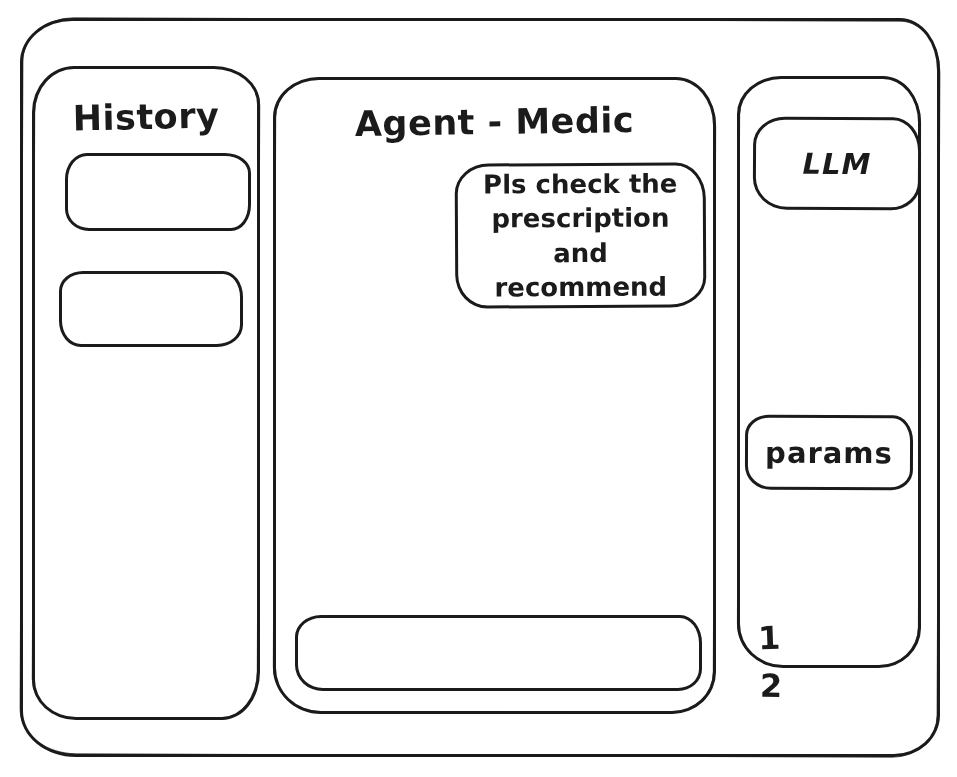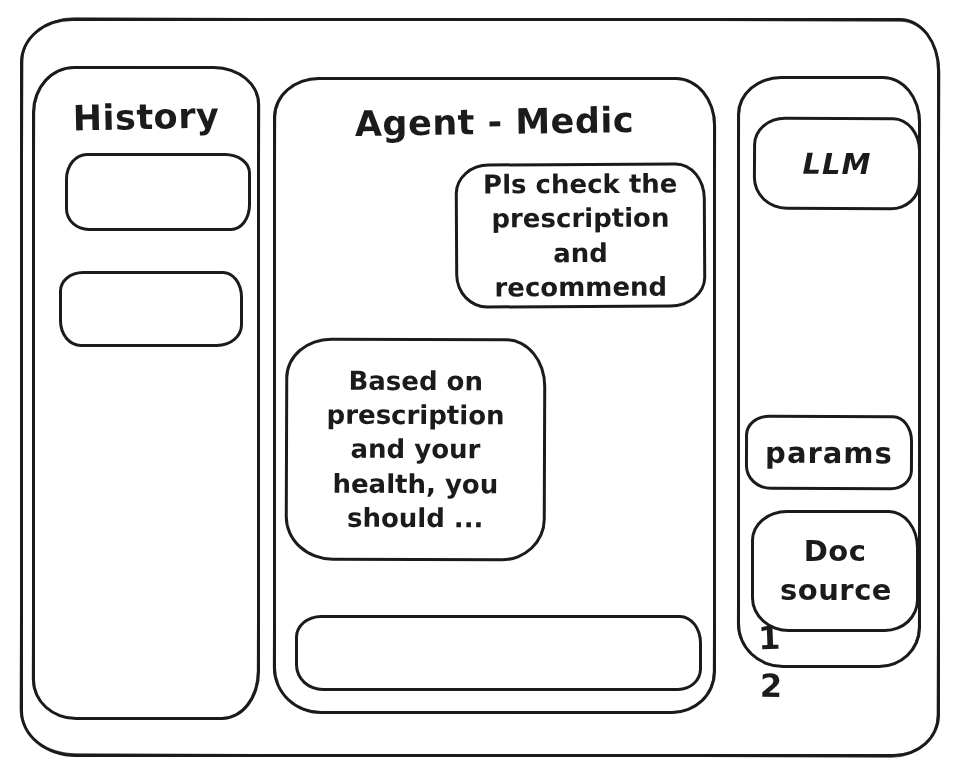--- a/index.html
+++ b/index.html
@@ -162,32 +162,26 @@
     <div class="sk hist-box two"></div>
   </section>
 
   <section class="sk chat double">
     <h1 class="chat-title">Agent - Medic</h1>
 
     <div class="sk bubble user double">
       <span>Pls check the prescription and recommend</span>
     </div>
 
-    <div class="sk bubble bot">
-      <span>Based on prescription and your health, you should ...</span>
-    </div>
 
     <input class="sk chat-input" type="text" value="" style="">
   </section>
 
   <aside class="sk tools double">
     <button class="tool-btn btn-llm">LLM</button>
     <button class="tool-btn btn-params">params</button>
 
-    <div class="sk doc-source double">
-      <span>Doc source</span>
-    </div>
 
     <div class="doc-num num-1">1</div>
     <div class="doc-num num-2">2</div>
   </aside>
 
 </div>
 
 </body></html>

